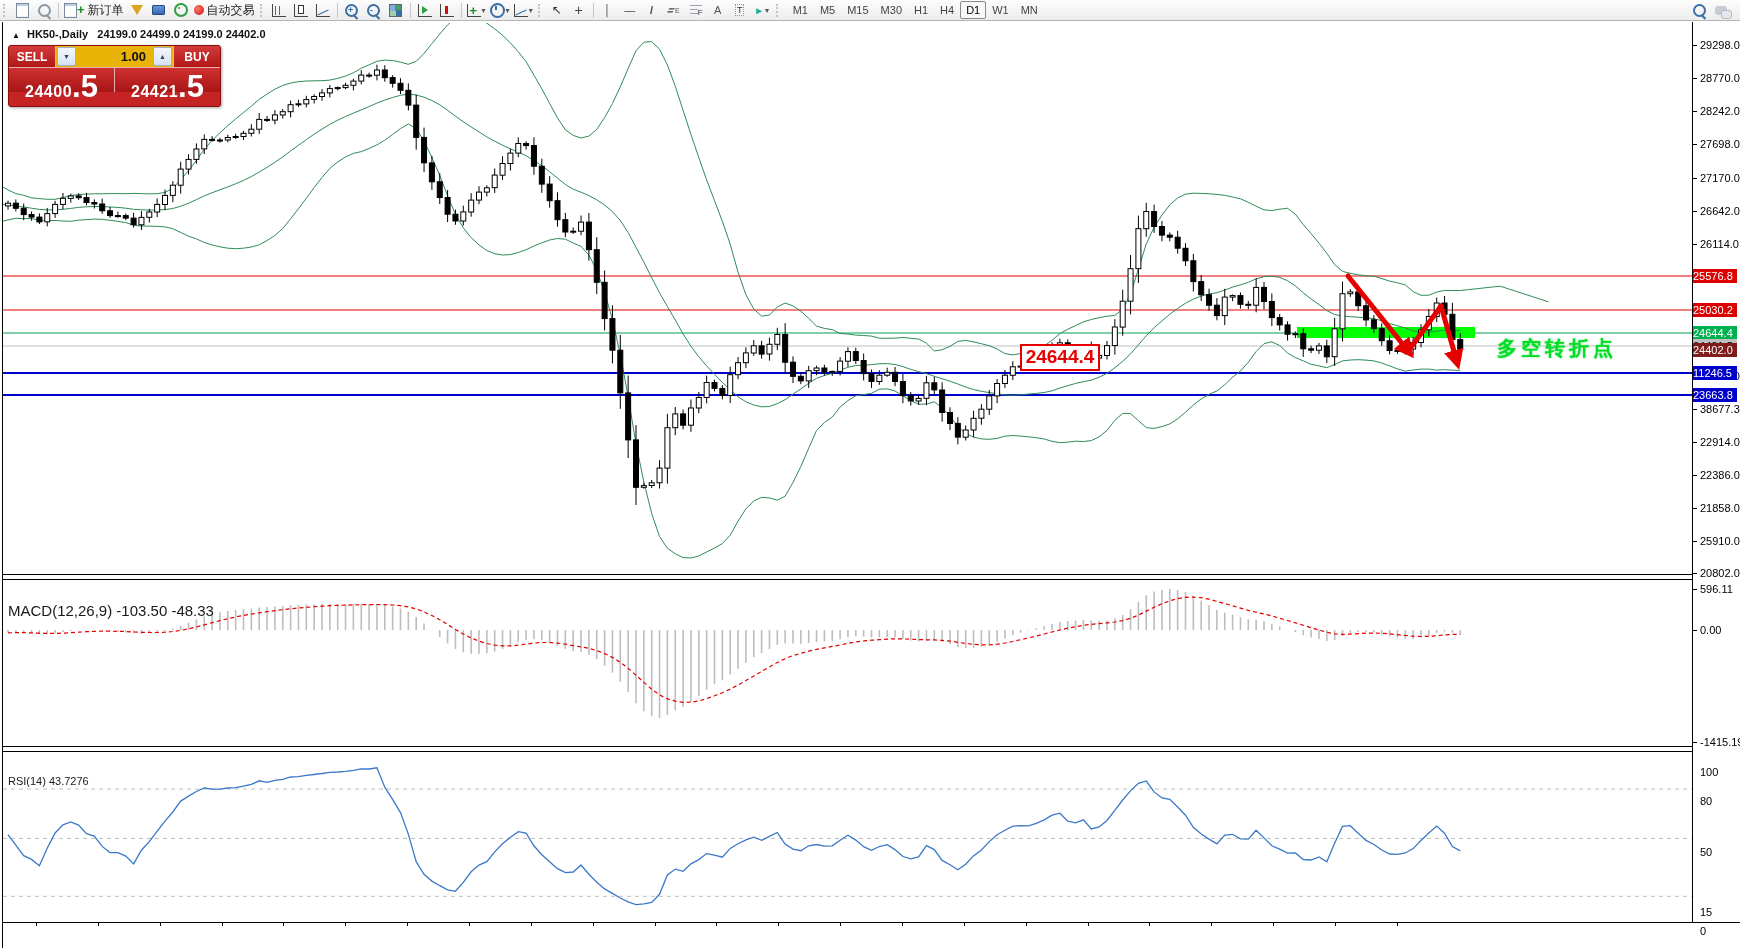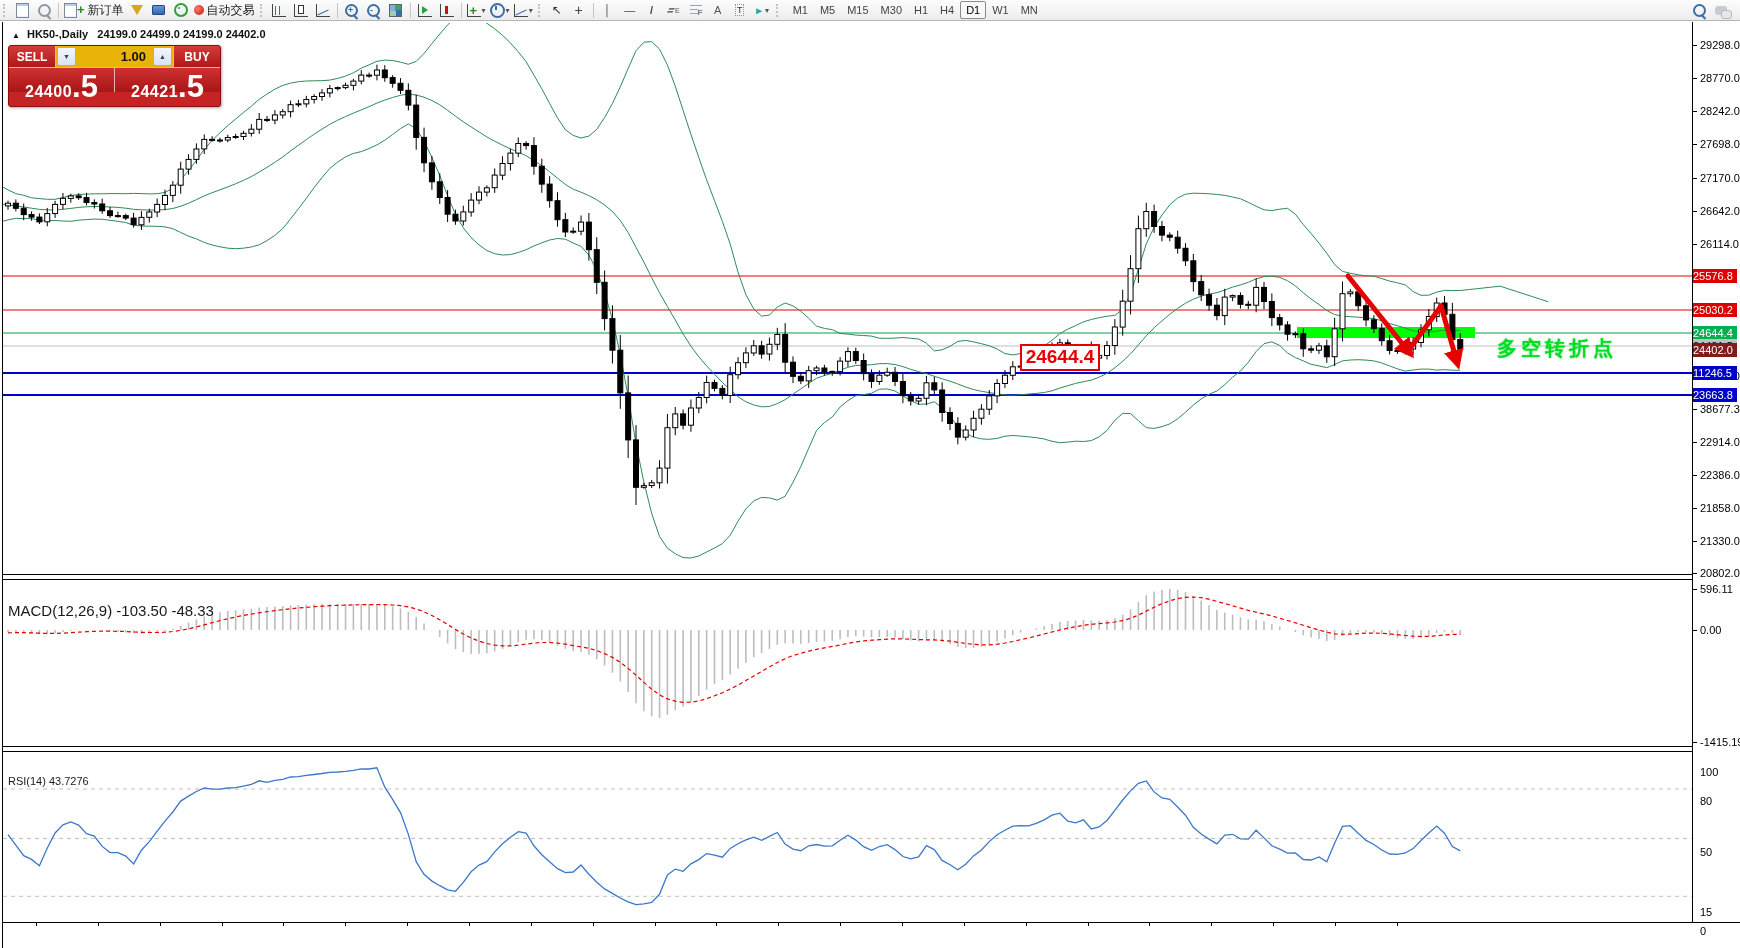--- a/index.html
+++ b/index.html
@@ -901,21 +901,21 @@
         <div class="ptick" style="top: 348px;">24002.0</div>
         <div class="pdash" style="top: 388px;"></div>
         <div class="ptick" style="top: 381px;">38677.3</div>
         <div class="pdash" style="top: 421px;"></div>
         <div class="ptick" style="top: 414px;">22914.0</div>
         <div class="pdash" style="top: 454px;"></div>
         <div class="ptick" style="top: 447px;">22386.0</div>
         <div class="pdash" style="top: 487px;"></div>
         <div class="ptick" style="top: 480px;">21858.0</div>
         <div class="pdash" style="top: 520px;"></div>
-        <div class="ptick" style="top: 513px;">21330.0</div>
+        <div class="ptick" style="top: 513px;">25910.0</div>
         <div class="pdash" style="top: 552px;"></div>
         <div class="ptick" style="top: 545px;">20802.0</div>
         <div class="plabel" style="top: 248px; background: rgb(221, 0, 0); color: rgb(255, 255, 255);">25576.8</div>
         <div class="plabel" style="top: 282px; background: rgb(221, 0, 0); color: rgb(255, 255, 255);">25030.2</div>
         <div class="plabel" style="top: 305px; background: rgb(0, 176, 80); color: rgb(255, 255, 255);">24644.4</div>
         <div class="plabel" style="top: 318px; background: rgb(192, 192, 192); color: rgb(0, 0, 0);">24421.5</div>
         <div class="plabel" style="top: 345px; background: rgb(0, 0, 204); color: rgb(255, 255, 255);">11246.5</div>
         <div class="plabel" style="top: 367px; background: rgb(0, 0, 204); color: rgb(255, 255, 255);">23663.8</div>
         <div class="plabel" style="top: 322px; background: #7f1d1d; color: rgb(255, 255, 255);">24402.0</div>
         <div class="ptick" style="top: 561px;">596.11</div>

